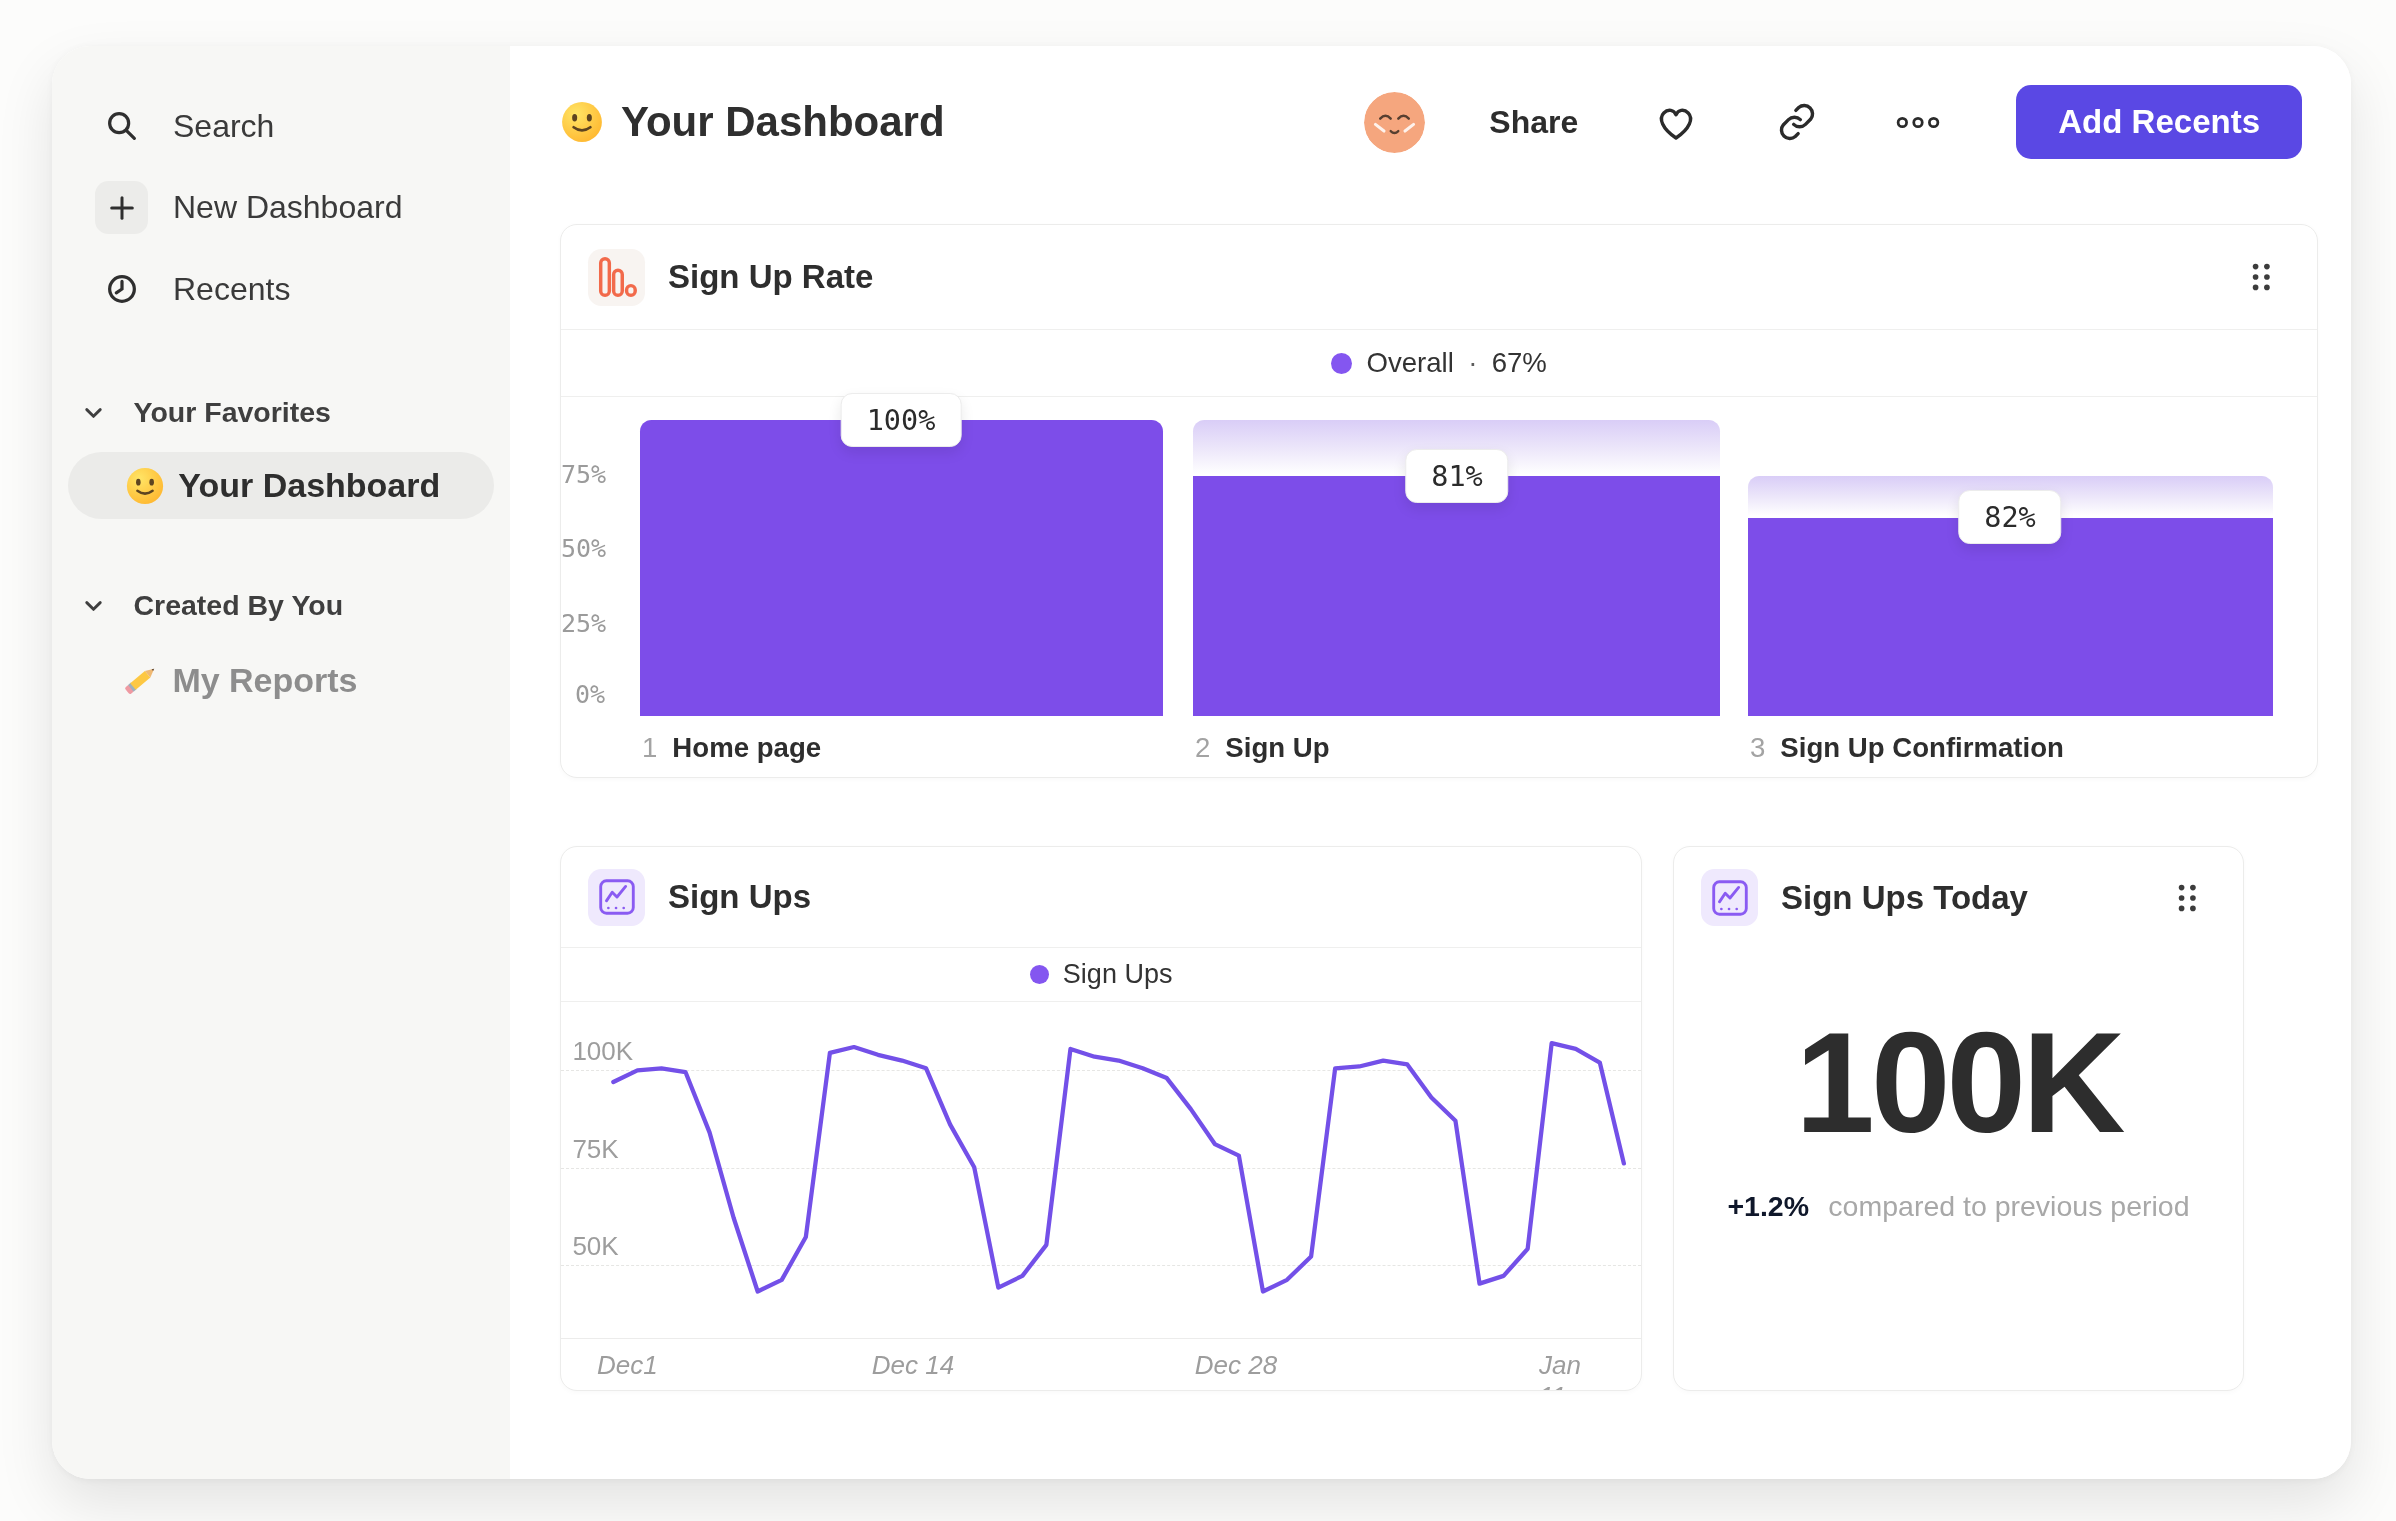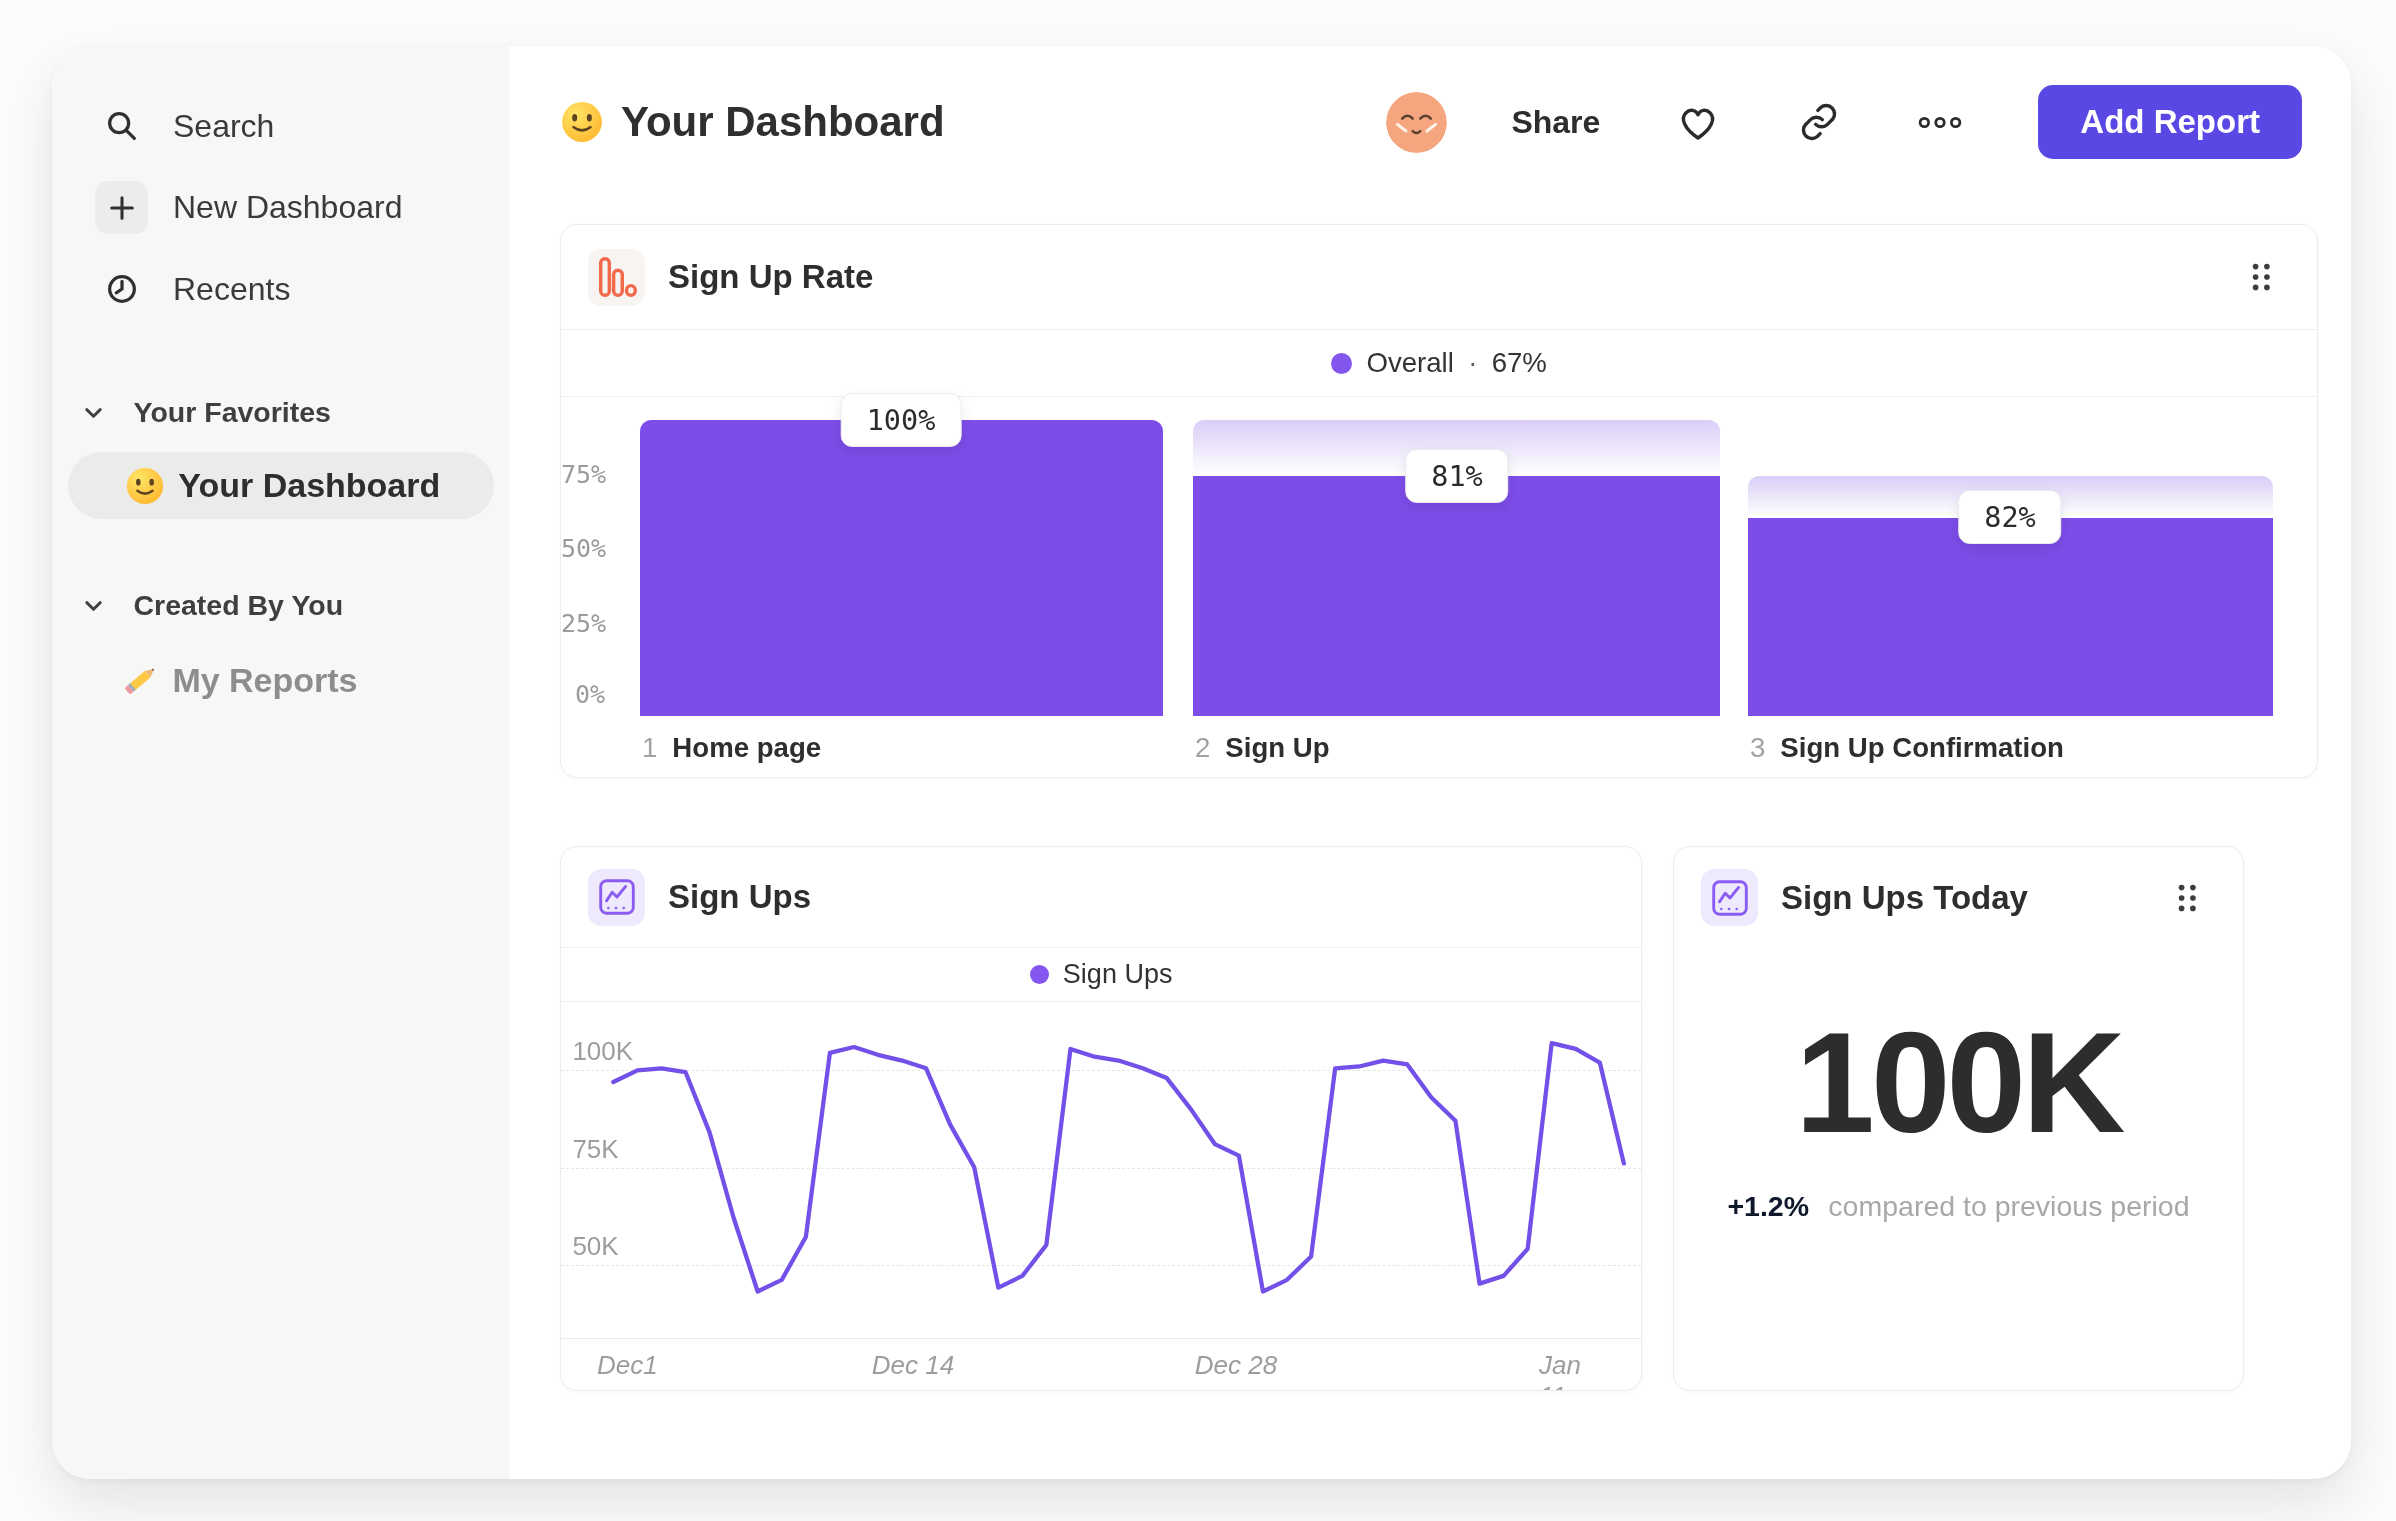--- a/index.html
+++ b/index.html
@@ -267,21 +267,21 @@
         </span>
 
         <span class="icon-btn">
           <svg width="48" height="21" viewBox="0 0 50 22" fill="none" stroke="#2b2b2b" stroke-width="3">
             <circle cx="8" cy="11" r="4.6"></circle>
               <circle cx="25" cy="11" r="4.6"></circle>
               <circle cx="42" cy="11" r="4.6"></circle>
           </svg>
         </span>
 
-        <button class="primary-btn">Add Report</button>
+        <button class="primary-btn">Add Recents</button>
       </div>
     </div>
 
     <div class="content">
 
       <div class="card" id="funnel-card">
         <div class="card-head">
           <span class="card-ic orange">
             <svg width="46" height="46" viewBox="0 0 48 48" fill="none" stroke="#f26a4b" stroke-width="3.6">
               <rect x="7" y="5" width="9" height="38" rx="4.5"></rect>

